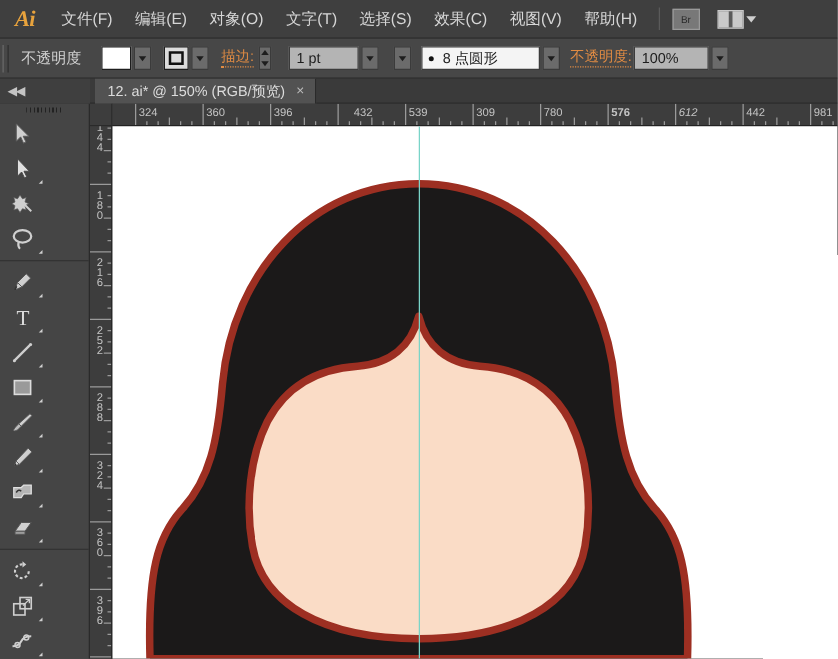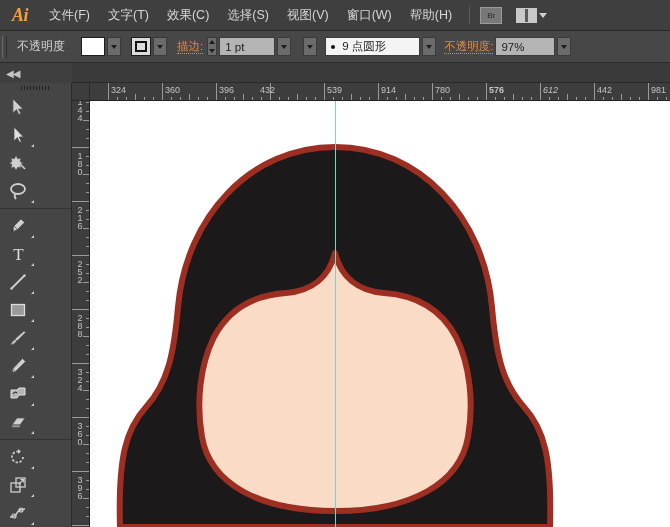--- a/index.html
+++ b/index.html
@@ -212,25 +212,26 @@
   }
 </style>
 </head>
 <body>
 
 <div id="app">
 
   <div class="menubar">
     <div class="ai-logo">Ai</div>
     <div class="menu-item">文件(F)</div>
+    <div class="menu-item">编辑(E)</div>
+    <div class="menu-item">对象(O)</div>
     <div class="menu-item">文字(T)</div>
+    <div class="menu-item">选择(S)</div>
     <div class="menu-item">效果(C)</div>
-    <div class="menu-item">选择(S)</div>
     <div class="menu-item">视图(V)</div>
-    <div class="menu-item">窗口(W)</div>
     <div class="menu-item">帮助(H)</div>
     <div class="menu-sep"></div>
     <div class="br-btn">Br</div>
     <div class="arrange-btn">
       <div class="arrange-icon"></div>
       <div class="tri-down"></div>
     </div>
   </div>
 
   <div class="controlbar">
@@ -247,54 +248,58 @@
       </div>
     <div class="mini-drop">
         <span class="tri"></span>
       </div>
     <div style="width:10px"></div>
     <div class="cb-label-orange">描边:</div>
     <div class="spinner">
         <span class="up"></span>
         <span class="dn"></span>
       </div>
-    <div class="combo" style="margin-left:2px">
+    <div class="combo" style="margin-left:14px">
       <div class="field" style="width:56px">1 pt</div>
       <div class="mini-drop">
           <span class="tri"></span>
         </div>
     </div>
     <div style="width:10px"></div>
     <div class="combo">
       <div class="mini-drop">
           <span class="tri"></span>
         </div>
     </div>
     <div style="width:8px"></div>
     <div class="combo">
       <div class="field white" style="width:95px">
         <span class="dot-preview"></span>
-        <span>9 点圆形</span>
+        <span>8 点圆形</span>
       </div>
       <div class="mini-drop">
           <span class="tri"></span>
         </div>
     </div>
     <div style="width:8px"></div>
     <div class="cb-label-orange">不透明度:</div>
     <div class="combo" style="margin-left:2px">
-      <div class="field" style="width:60px">97%</div>
+      <div class="field" style="width:60px">100%</div>
       <div class="mini-drop">
           <span class="tri"></span>
         </div>
     </div>
   </div>
 
   <div class="tabbar">
     <div class="collapse-btn">◀◀</div>
+    <div class="doc-tab">
+      <span>12. ai* @ 150% (RGB/预览)</span>
+      <span class="tab-close">×</span>
+    </div>
   </div>
 
   <div class="toolbox">
     <div class="tool-handle">
         <span></span>
       </div>
     <div class="tool-grid">
 
       <div class="tool">
         <svg width="14" height="18" viewBox="0 0 14 18">
@@ -433,35 +438,35 @@
       <div class="htick" style="left: 108px; height: 3px;"></div>
       <div class="htick" style="left: 117px; height: 3px;"></div>
       <div class="htick" style="left: 126px; height: 17px;"></div>
       <div class="hnum" style="left: 129px;">396</div>
       <div class="htick" style="left: 135px; height: 3px;"></div>
       <div class="htick" style="left: 144px; height: 3px;"></div>
       <div class="htick" style="left: 153px; height: 6px;"></div>
       <div class="htick" style="left: 162px; height: 3px;"></div>
       <div class="htick" style="left: 171px; height: 3px;"></div>
       <div class="htick" style="left: 180px; height: 17px;"></div>
-      <div class="hnum" style="left: 170px;">432</div>
+      <div class="hnum" style="left: 193px;">432</div>
       <div class="htick" style="left: 189px; height: 3px;"></div>
       <div class="htick" style="left: 198px; height: 3px;"></div>
       <div class="htick" style="left: 207px; height: 6px;"></div>
       <div class="htick" style="left: 216px; height: 3px;"></div>
       <div class="htick" style="left: 225px; height: 3px;"></div>
       <div class="htick" style="left: 234px; height: 17px;"></div>
       <div class="hnum" style="left: 237px;">539</div>
       <div class="htick" style="left: 243px; height: 3px;"></div>
       <div class="htick" style="left: 252px; height: 3px;"></div>
       <div class="htick" style="left: 261px; height: 6px;"></div>
       <div class="htick" style="left: 270px; height: 3px;"></div>
       <div class="htick" style="left: 279px; height: 3px;"></div>
       <div class="htick" style="left: 288px; height: 17px;"></div>
-      <div class="hnum" style="left: 291px;">914</div>
+      <div class="hnum" style="left: 291px;">309</div>
       <div class="htick" style="left: 297px; height: 3px;"></div>
       <div class="htick" style="left: 306px; height: 3px;"></div>
       <div class="htick" style="left: 315px; height: 6px;"></div>
       <div class="htick" style="left: 324px; height: 3px;"></div>
       <div class="htick" style="left: 333px; height: 3px;"></div>
       <div class="htick" style="left: 342px; height: 17px;"></div>
       <div class="hnum" style="left: 345px;">780</div>
       <div class="htick" style="left: 351px; height: 3px;"></div>
       <div class="htick" style="left: 360px; height: 3px;"></div>
       <div class="htick" style="left: 369px; height: 6px;"></div>

